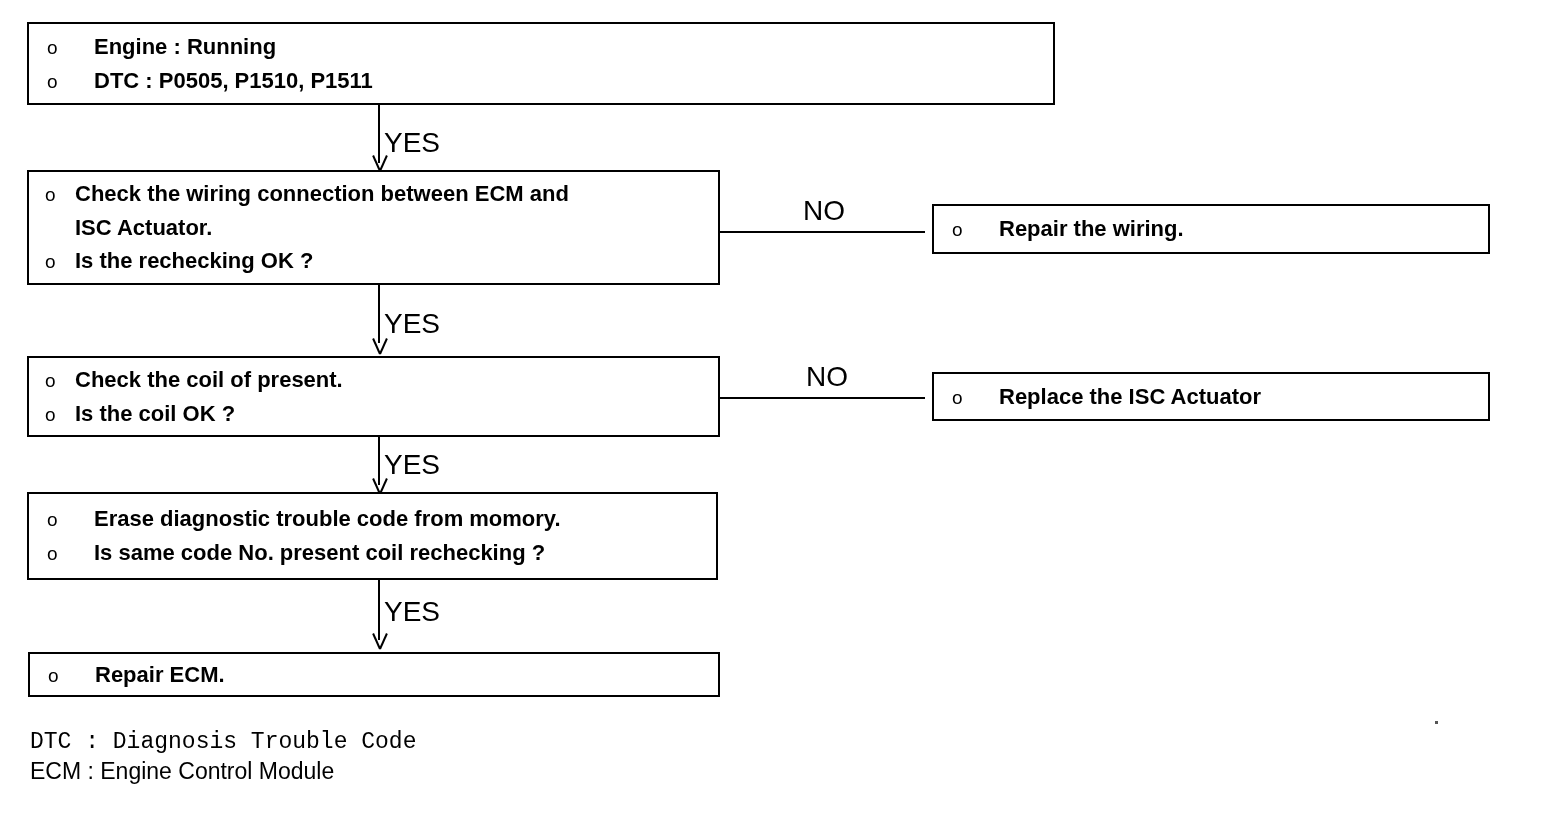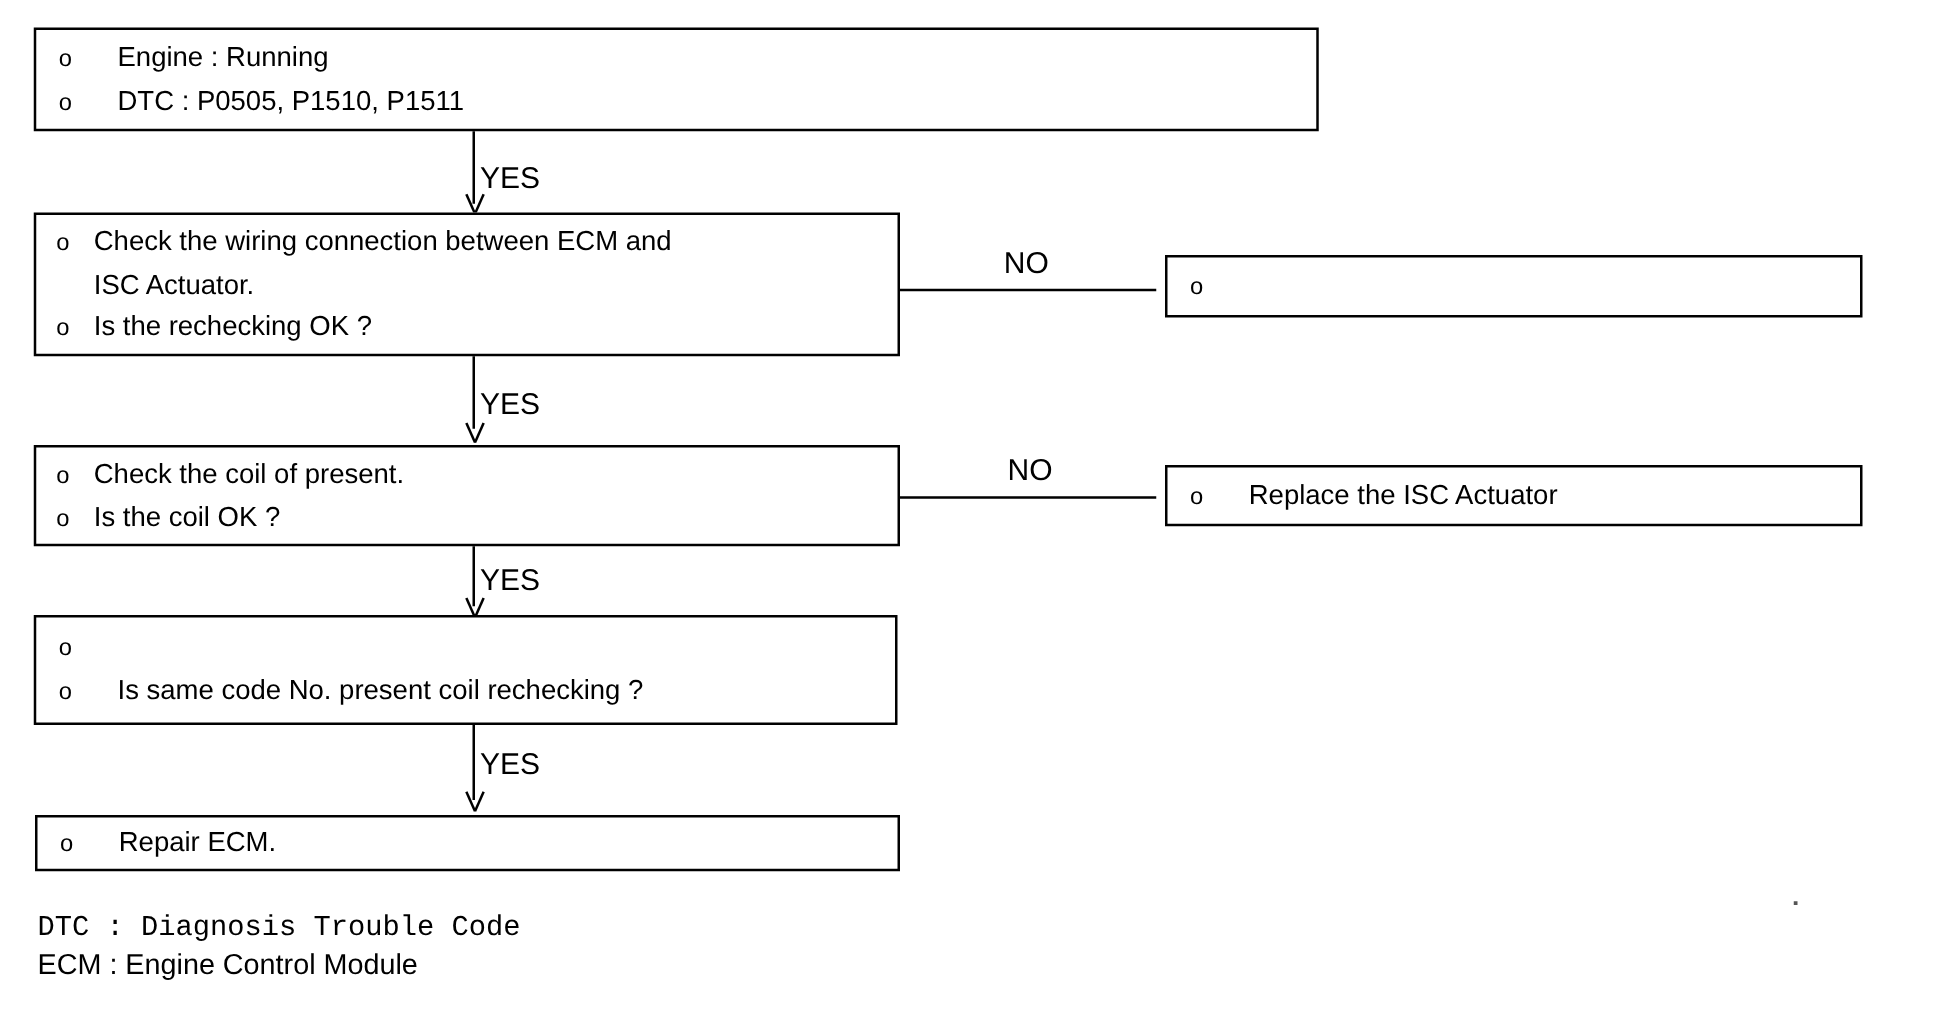--- a/index.html
+++ b/index.html
@@ -38,20 +38,21 @@
     white-space: pre;
   }
   .bullet {
     display: inline-block;
     flex: 0 0 auto;
     font-size: 19px;
     text-align: left;
   }
   .txt {
     display: inline-block;
+    font-weight: bold;
   }
   
   .gap-narrow .bullet { width: 30px; }
   .gap-narrow { padding-left: 16px; padding-right: 10px; }
   
   .gap-wide .bullet { width: 47px; }
   .gap-wide { padding-left: 18px; padding-right: 10px; }
   
   .cont { padding-left: 30px; }
 
@@ -99,21 +100,21 @@
   .arrow-right::after {
     width: 17px; height: 2px;
     left: 0; top: 0;
     transform-origin: 100% 50%;
     transform: rotate(-24deg);
   }
 
   
   .edge-label {
     position: absolute;
-    font-size: 24px;
+    font-size: 28px;
     line-height: 26px;
     white-space: pre;
   }
 
   
   .legend {
     position: absolute;
     font-size: 23px;
     line-height: 33px;
     white-space: pre;
@@ -161,20 +162,21 @@
     </div>
   </div>
 
   <div class="hline" style="left:720px; top:231px; width:205px;"></div>
   <div class="arrow-right" style="left:931px; top:232px;"></div>
   <div class="edge-label" style="left:803px; top:198px;">NO</div>
 
   <div class="box gap-wide" style="left:932px; top:204px; width:558px; height:50px;">
     <div class="line">
       <span class="bullet">o</span>
+      <span class="txt">Repair the wiring.</span>
     </div>
   </div>
 
   <div class="vline" style="left:378px; top:285px; height:58px;"></div>
   <div class="arrow-down" style="left:379px; top:337px;"></div>
   <div class="edge-label" style="left:384px; top:311px;">YES</div>
 
   <div class="box gap-narrow" style="left:27px; top:356px; width:693px; height:81px;">
     <div class="line">
       <span class="bullet">o</span>
@@ -197,20 +199,21 @@
     </div>
   </div>
 
   <div class="vline" style="left:378px; top:437px; height:48px;"></div>
   <div class="arrow-down" style="left:379px; top:477px;"></div>
   <div class="edge-label" style="left:384px; top:452px;">YES</div>
 
   <div class="box gap-wide" style="left:27px; top:492px; width:691px; height:88px;">
     <div class="line">
       <span class="bullet">o</span>
+      <span class="txt">Erase diagnostic trouble code from momory.</span>
     </div>
     <div class="line">
       <span class="bullet">o</span>
       <span class="txt">Is same code No. present coil rechecking ?</span>
     </div>
   </div>
 
   <div class="vline" style="left:378px; top:580px; height:60px;"></div>
   <div class="arrow-down" style="left:379px; top:632px;"></div>
   <div class="edge-label" style="left:384px; top:599px;">YES</div>

